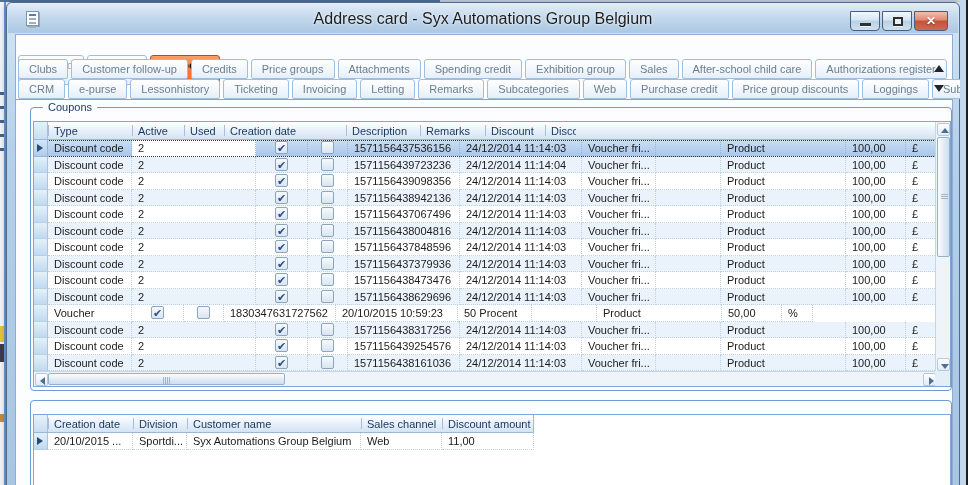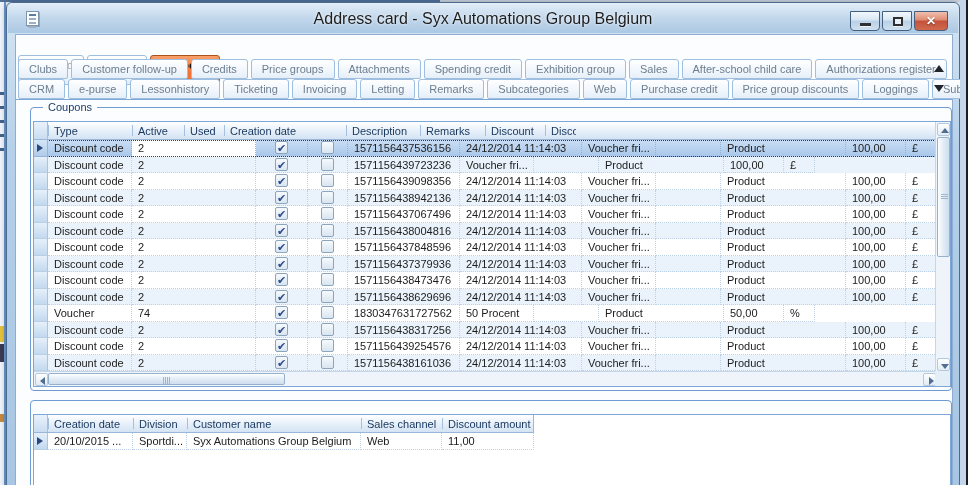--- a/index.html
+++ b/index.html
@@ -225,20 +225,21 @@
                 <div class="cell sel mc0"></div>
                 <div class="cell mc1">Discount code</div>
                 <div class="cell mc2">2</div>
                 <div class="cell ck mc3">
                   <div class="cb checked"></div>
                 </div>
                 <div class="cell ck mc4">
                   <div class="cb"></div>
                 </div>
                 <div class="cell mc5">1571156439723236</div>
+                <div class="cell mc6">24/12/2014 11:14:04</div>
                 <div class="cell mc7">Voucher fri...</div>
                 <div class="cell mc8"></div>
                 <div class="cell mc9">Product</div>
                 <div class="cell mc10">100,00</div>
                 <div class="cell mc11">£</div>
               </div>
               <div class="grow">
                 <div class="cell sel mc0"></div>
                 <div class="cell mc1">Discount code</div>
                 <div class="cell mc2">2</div>
@@ -378,28 +379,28 @@
                 <div class="cell mc6">24/12/2014 11:14:03</div>
                 <div class="cell mc7">Voucher fri...</div>
                 <div class="cell mc8"></div>
                 <div class="cell mc9">Product</div>
                 <div class="cell mc10">100,00</div>
                 <div class="cell mc11">£</div>
               </div>
               <div class="grow">
                 <div class="cell sel mc0"></div>
                 <div class="cell mc1">Voucher</div>
-                <div class="cell mc2">74</div>
                 <div class="cell ck mc3">
                   <div class="cb checked"></div>
                 </div>
                 <div class="cell ck mc4">
                   <div class="cb"></div>
                 </div>
                 <div class="cell mc5">1830347631727562</div>
+                <div class="cell mc6">20/10/2015 10:59:23</div>
                 <div class="cell mc7">50 Procent</div>
                 <div class="cell mc8"></div>
                 <div class="cell mc9">Product</div>
                 <div class="cell mc10">50,00</div>
                 <div class="cell mc11">%</div>
               </div>
               <div class="grow alt">
                 <div class="cell sel mc0"></div>
                 <div class="cell mc1">Discount code</div>
                 <div class="cell mc2">2</div>

